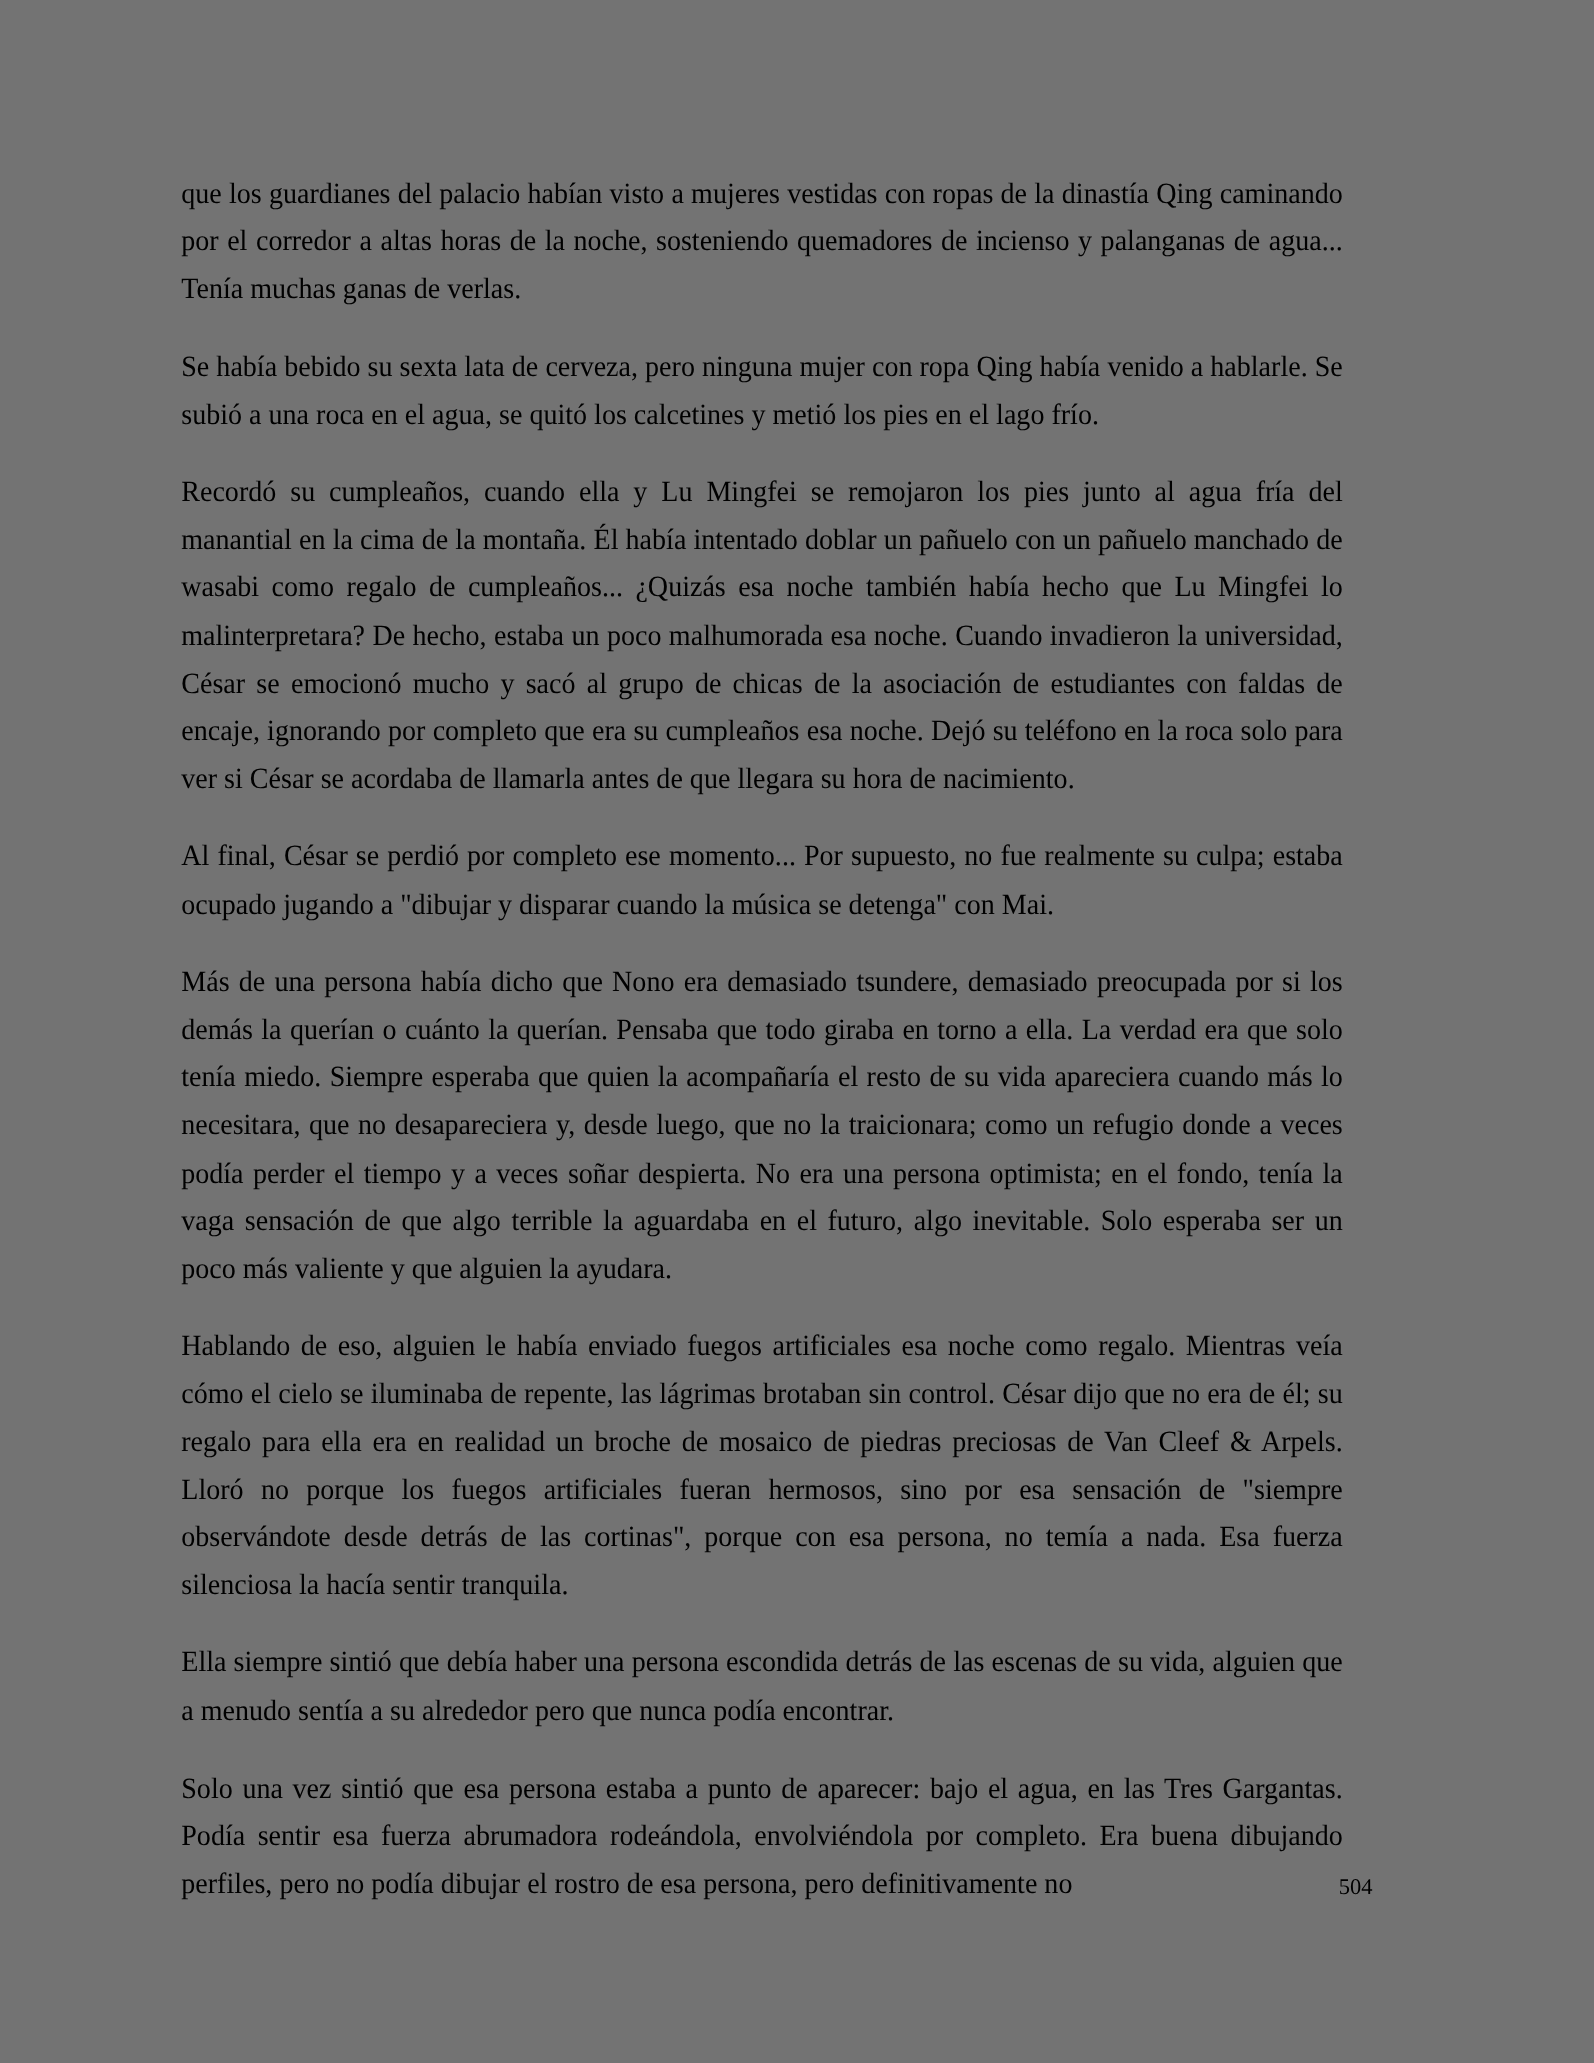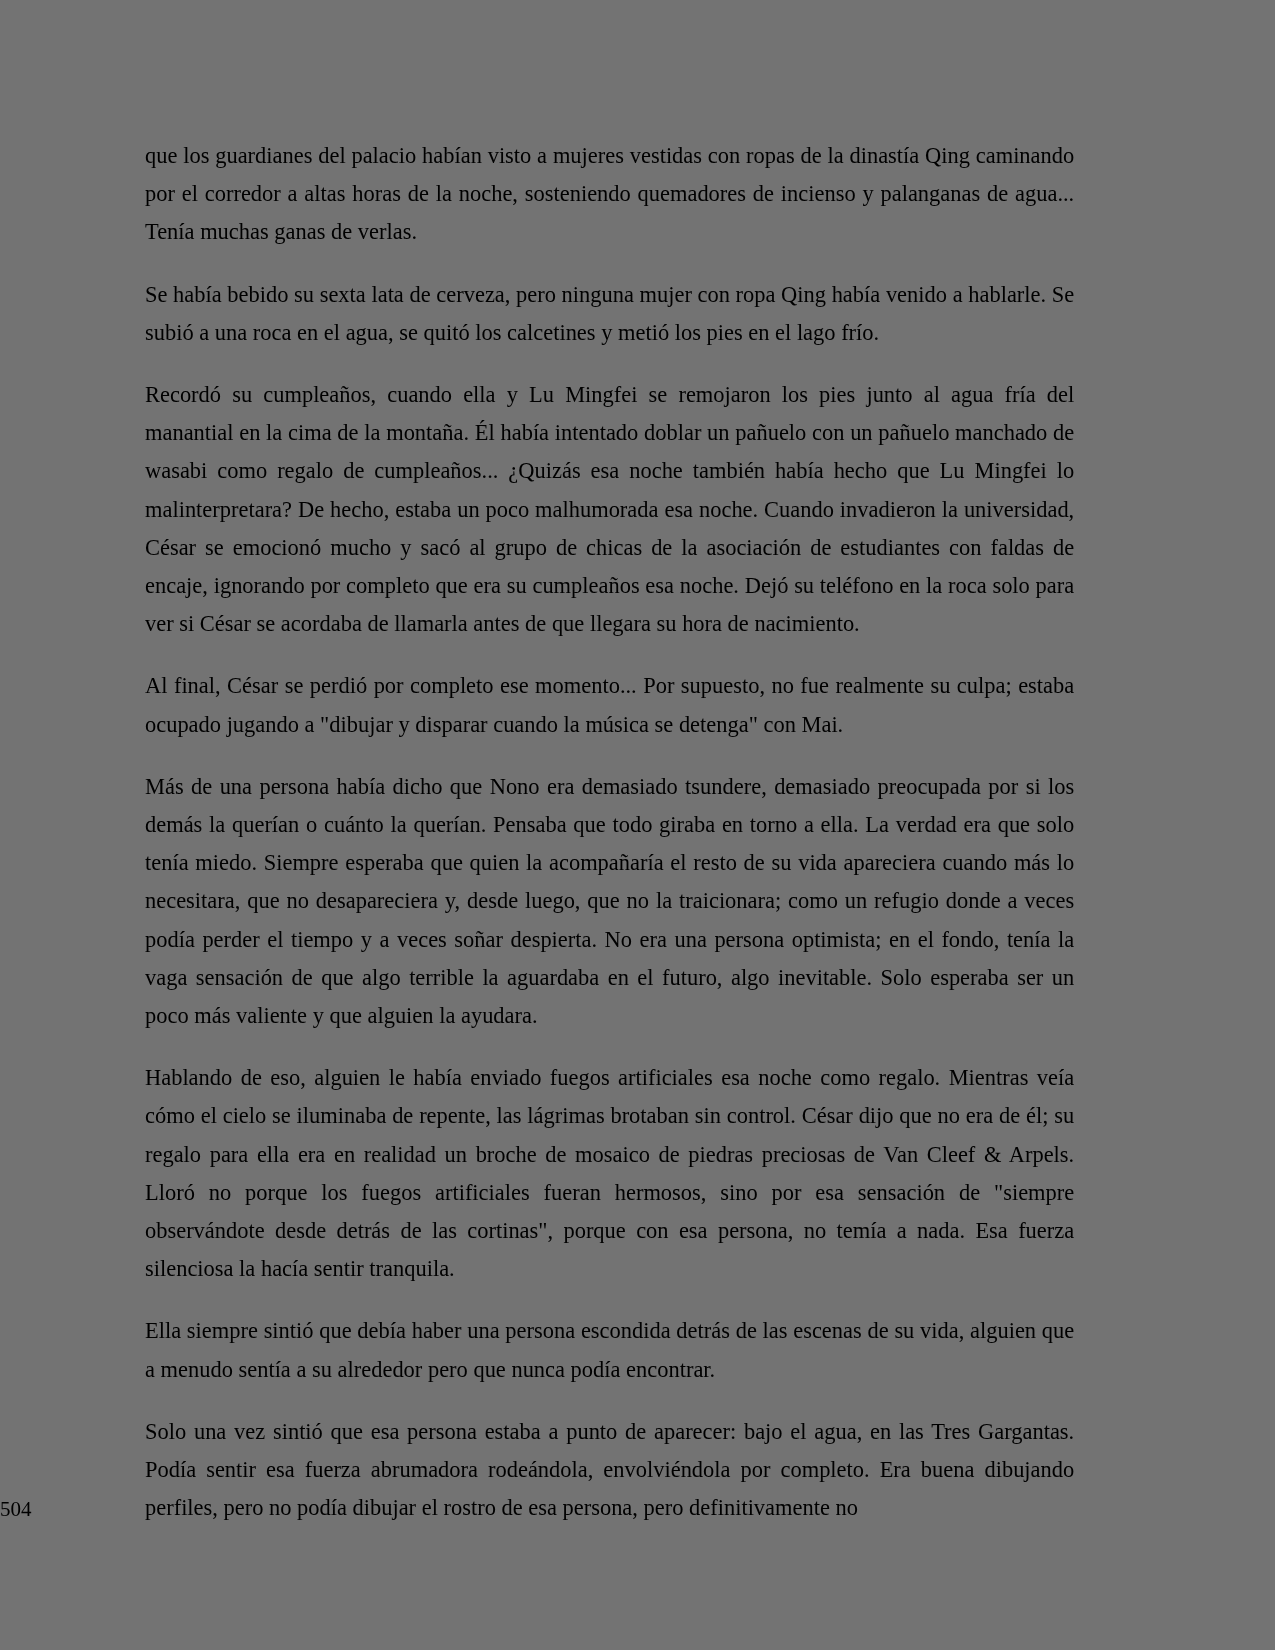--- a/index.html
+++ b/index.html
@@ -40,23 +40,23 @@
     margin-bottom: 0;
   }
   .para-last {
     text-align: justify;
   }
   .footer {
     position: absolute;
     left: 0;
     top: 1496px;
     width: 1098px;
-    text-align: left;
+    text-align: right;
     font-family: "Liberation Serif", "DejaVu Serif", serif;
-    font-size: 21px;
+    font-size: 18px;
     line-height: 26px;
     color: #000000;
   }
 </style>
 </head>
 <body>
 
 <div class="page">
 
   <div class="content">

